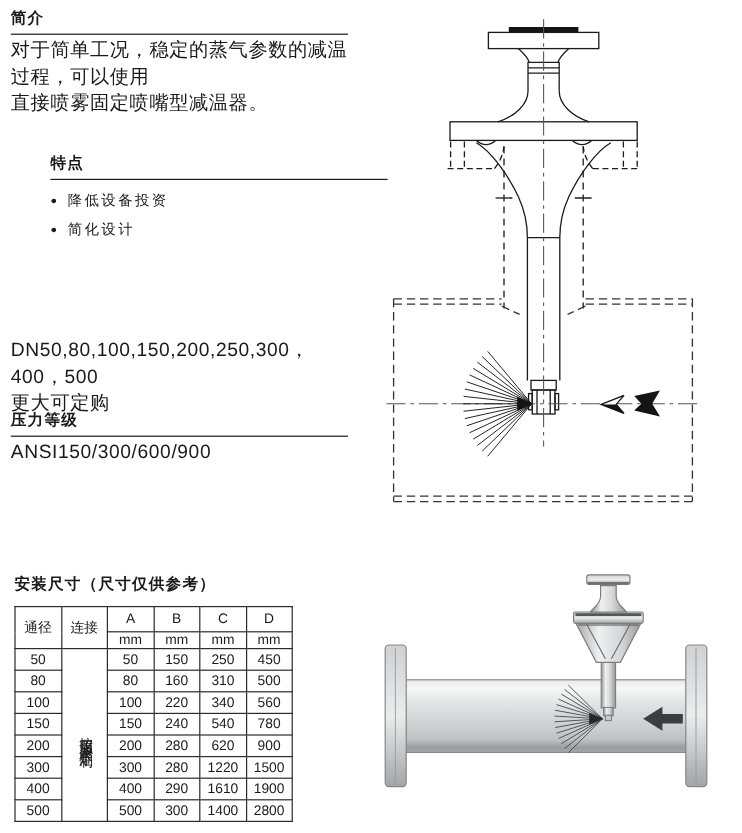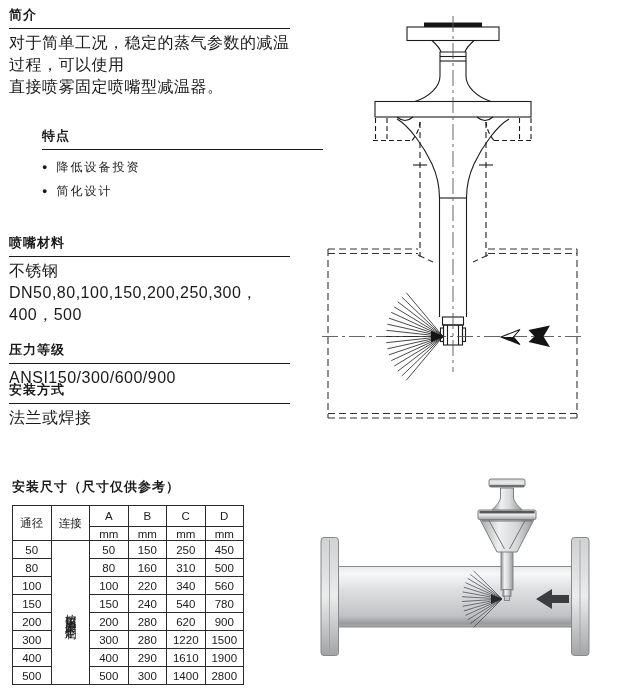--- a/index.html
+++ b/index.html
@@ -55,40 +55,33 @@
         <span class="bullet-dot">●</span>
         <span>降低设备投资</span>
       </div>
       <div class="bullet-row">
         <span class="bullet-dot">●</span>
         <span>简化设计</span>
       </div>
     </div>
   </div>
 
-  <div class="sec" style="top:234px;">
-    <h3 class="sec-title">喷嘴材料</h3>
-    <div class="sec-body">不锈钢</div>
-  </div>
 
   <div class="sec" style="top:279px;">
     <div class="sec-body">
       <div>DN50,80,100,150,200,250,300，400，500</div>
+      <div>更大可定购</div>
     </div>
   </div>
 
   <div class="sec" style="top:341px;">
     <h3 class="sec-title">压力等级</h3>
     <div class="sec-body">ANSI150/300/600/900</div>
   </div>
 
-  <div class="sec" style="top:381px;">
-    <h3 class="sec-title">安装方式</h3>
-    <div class="sec-body">法兰或焊接</div>
-  </div>
 
   <div class="tbl-title">安装尺寸（尺寸仅供参考）</div>
 
   <table class="dims">
     <colgroup>
         <col>
         <col>
         <col>
         <col>
         <col>

